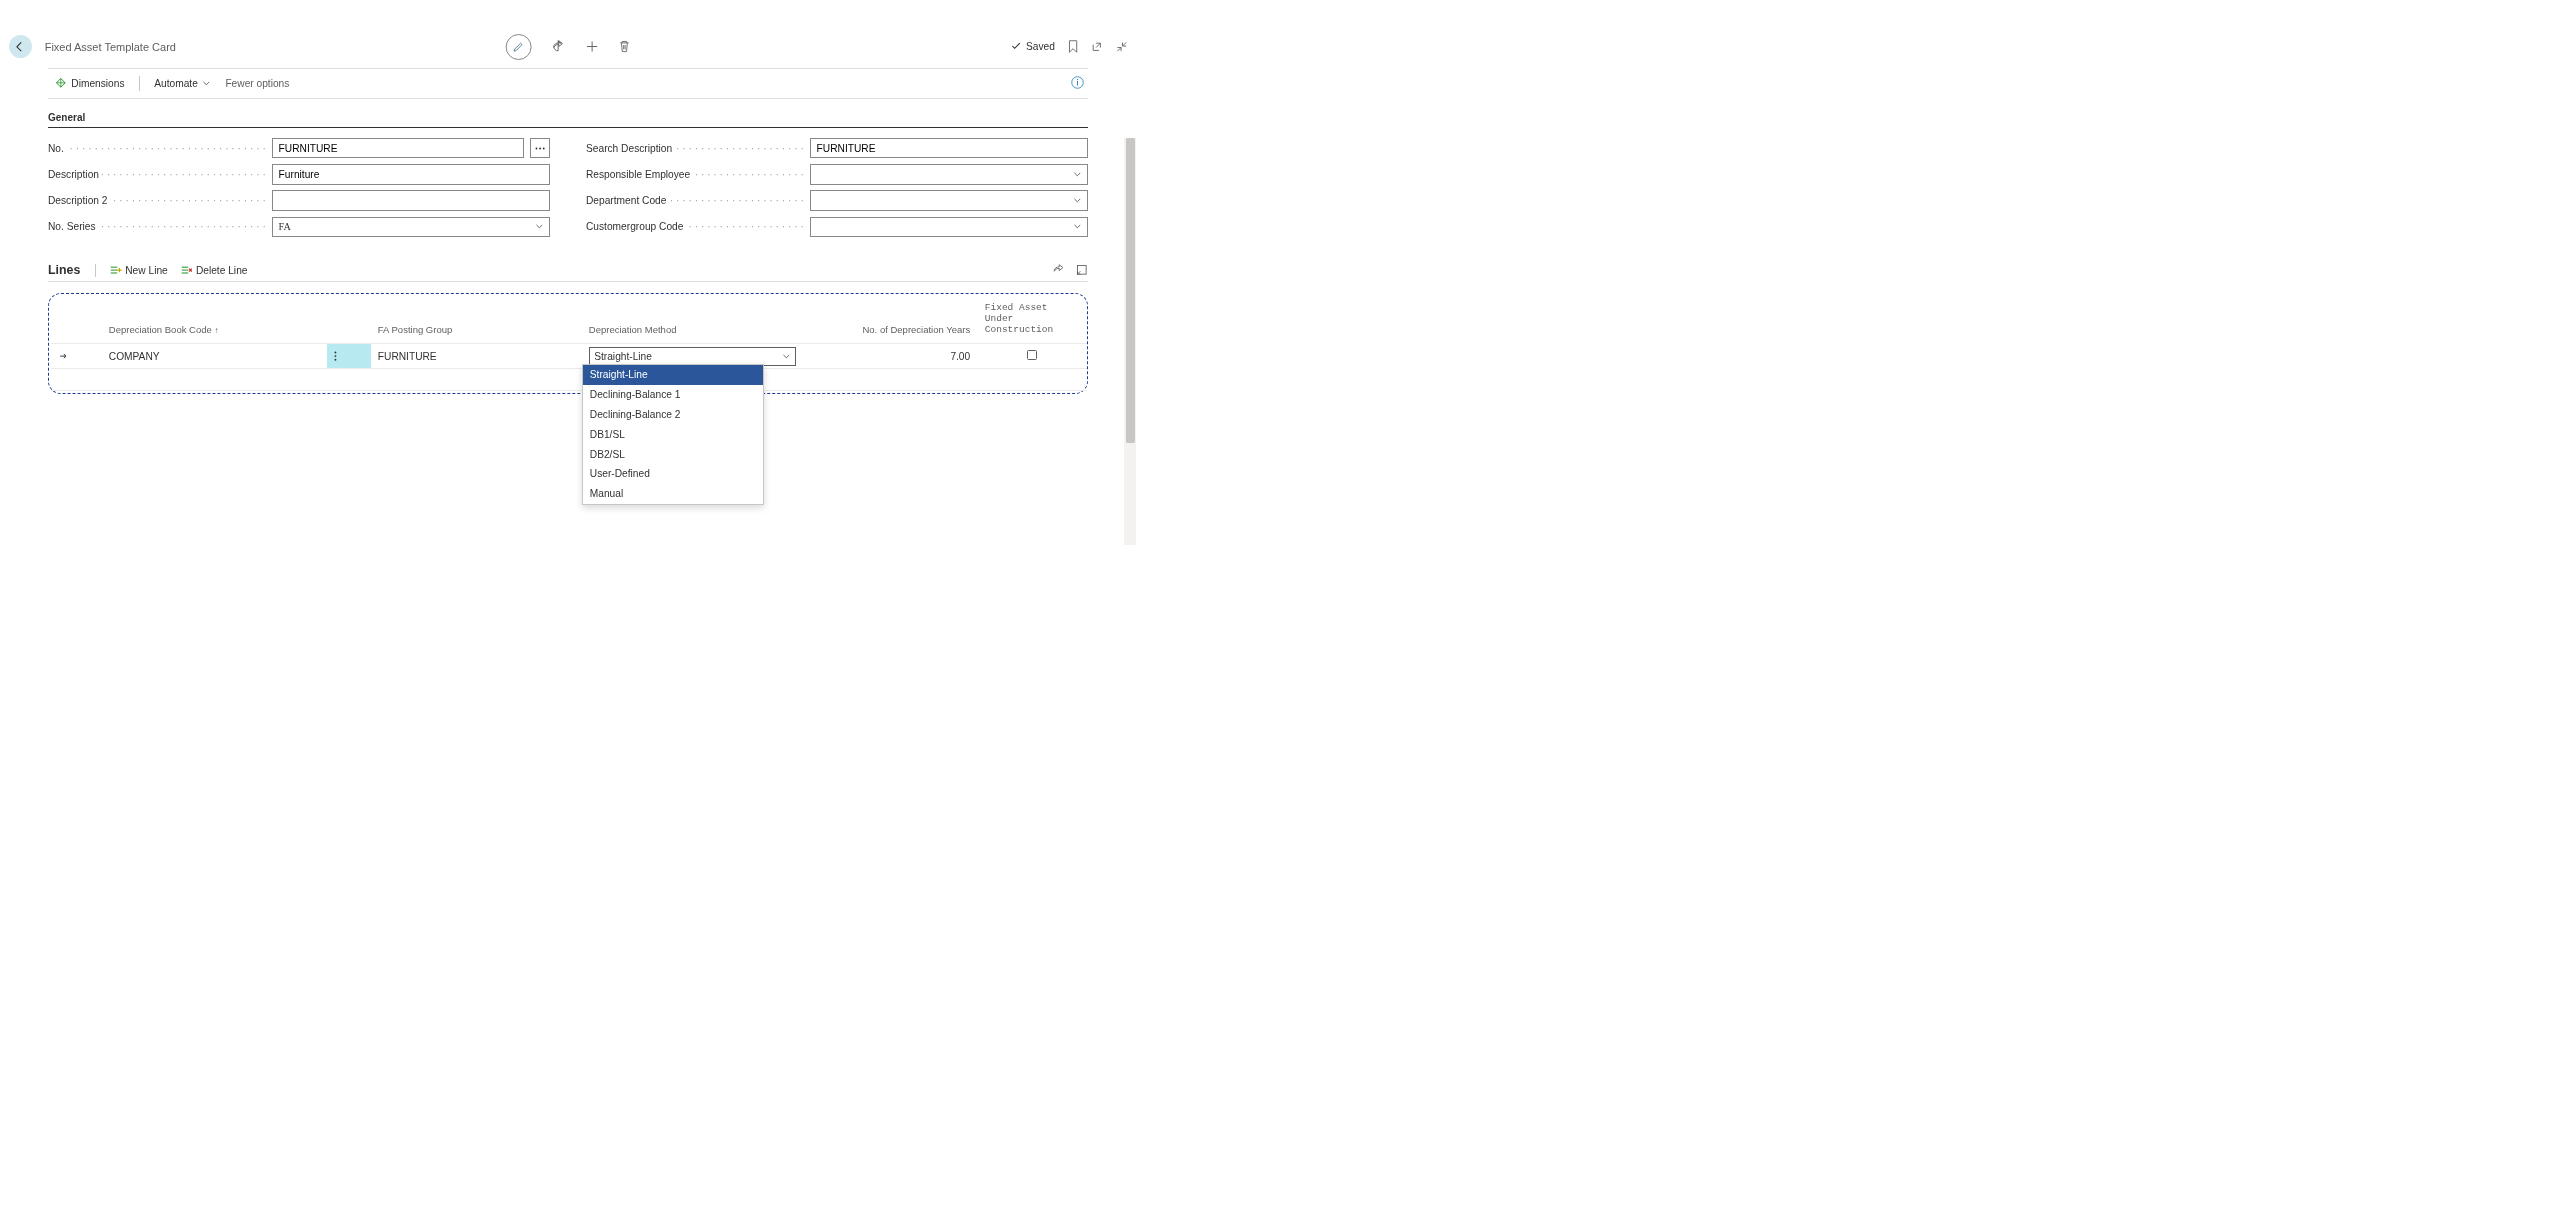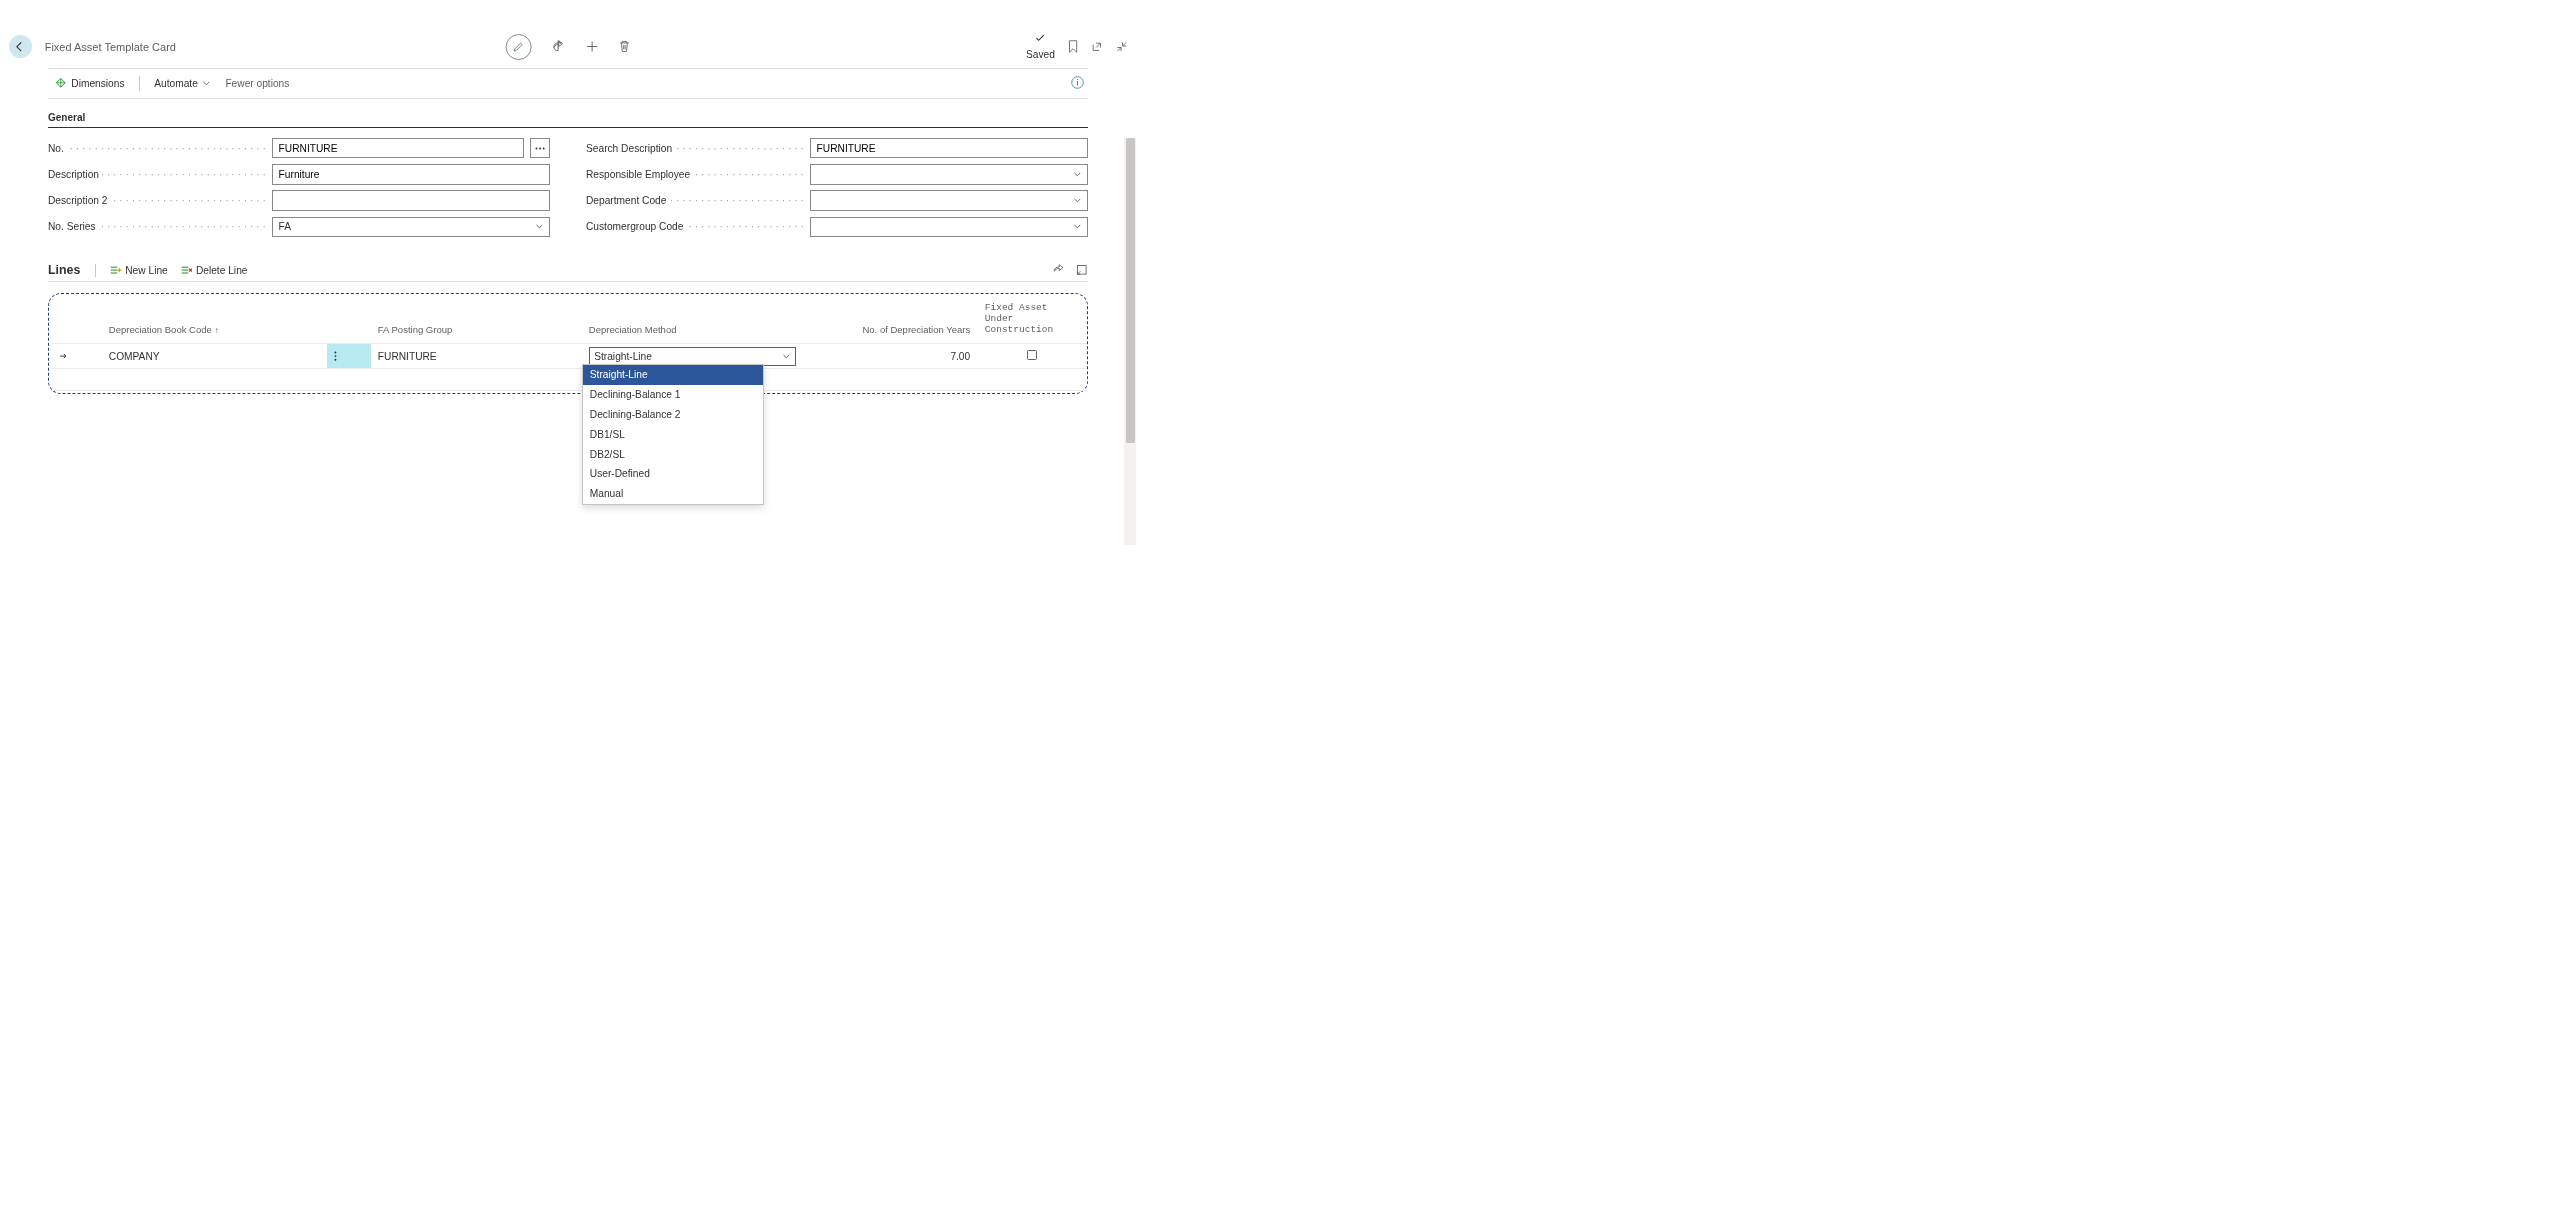--- a/index.html
+++ b/index.html
@@ -48,21 +48,21 @@
   border-radius: 50%;
   display: flex; align-items: center; justify-content: center;
   cursor: pointer;
 }
 .top-right {
   margin-left: auto;
   display: flex;
   align-items: center;
   gap: 13px;
 }
-.saved { display: flex; align-items: center; gap: 5px; color: #323130; flex-direction: column; }
+.saved { display: flex; align-items: center; gap: 5px; color: #323130; }
 .icon-btn { cursor: pointer; color: #605e5c; display: inline-flex; align-items: center; justify-content: center; }
 
 .title {
   font-size: 20.4px;
   font-weight: 400;
   padding: 2.9px 0 7.3px 48px;
   color: #323130;
 }
 
 .content {
@@ -122,21 +122,21 @@
 }
 .form-label span { background: #fff; position: relative; z-index: 1; padding-right: 2.9px; }
 .form-input, .form-select {
   flex: 1;
   height: 20.4px;
   border: 0.7px solid #8a8886;
   padding: 1.5px 5.8px;
   font-size: 10.2px;
   background: #fff;
 }
-.form-select { display: flex; align-items: center; justify-content: space-between; cursor: pointer; }
+.form-select { display: flex; align-items: center; justify-content: space-between; cursor: pointer; font-family: Liberation Serif, serif; }
 .ellipsis-btn {
   width: 20.4px; height: 20.4px;
   border: 0.7px solid #8a8886;
   display: flex; align-items: center; justify-content: center;
   cursor: pointer;
   background: #fff;
 }
 .no-wrap-input-group { display: flex; flex: 1; gap: 5.8px; }
 
 .lines-bar {

